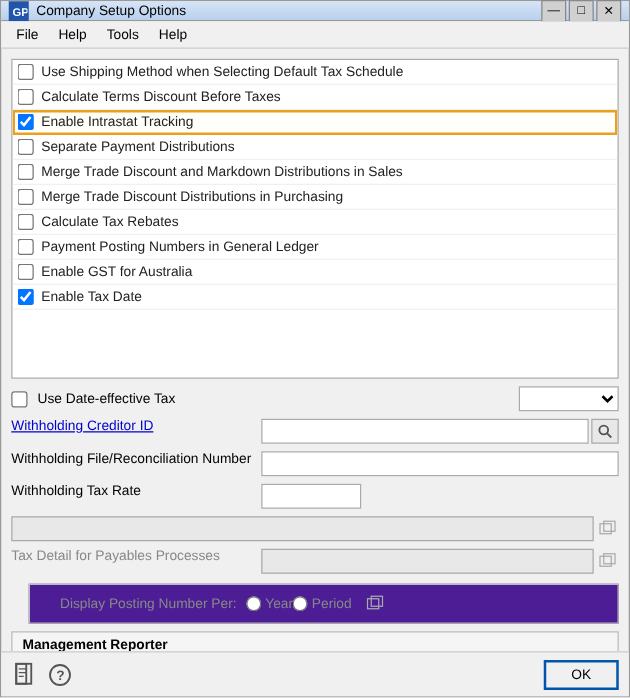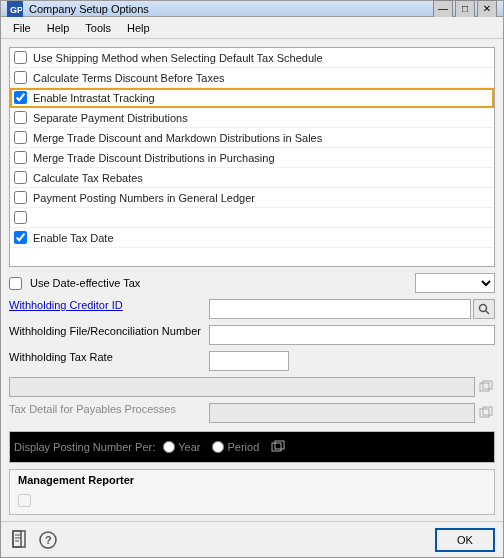--- a/index.html
+++ b/index.html
@@ -79,21 +79,21 @@
       flex: 1;
       padding: 8px;
       overflow: hidden;
       display: flex;
       flex-direction: column;
       gap: 6px;
     }
     .checkbox-list-container {
       border: 1px solid #aaa;
       background: #fff;
-      height: 220px;
+      height: 256px;
       overflow-y: scroll;
       flex-shrink: 0;
     }
     .checkbox-row {
       display: flex;
       align-items: center;
       padding: 2px 4px;
       min-height: 20px;
       border-bottom: 1px solid #f0f0f0;
     }
@@ -190,38 +190,38 @@
       height: 20px;
       display: flex;
       align-items: center;
       justify-content: center;
       font-size: 11px;
       color: #666;
       margin-left: 2px;
     }
     .posting-section {
       border: 1px solid #bbb;
-      padding: 4px 4px;
-      background: #000000;
-      flex-shrink: 0;
+      padding: 4px 24px;
+      background: #4c1d95;
+      flex-shrink: 0;
+      margin-left: 14px;
     }
     .posting-row {
       display: flex;
       align-items: center;
       gap: 8px;
       height: 22px;
     }
     .posting-label {
       font-size: 11px;
       color: #888;
     }
     .radio-group {
       display: flex;
       align-items: center;
-      gap: 12px;
       justify-content: center;
     }
     .radio-option {
       display: flex;
       align-items: center;
       gap: 3px;
     }
     .radio-option input[type=radio] {
       width: 12px;
       height: 12px;
@@ -359,20 +359,21 @@
         <div class="checkbox-row">
           <input type="checkbox" id="cb7" style="">
           <label for="cb7">Calculate Tax Rebates</label>
         </div>
         <div class="checkbox-row">
           <input type="checkbox" id="cb8" style="">
           <label for="cb8">Payment Posting Numbers in General Ledger</label>
         </div>
         <div class="checkbox-row">
           <input type="checkbox" id="cb9" style="">
+          <label for="cb9">Enable GST for Australia</label>
         </div>
         <div class="checkbox-row">
           <input type="checkbox" id="cb10" checked="" style="">
           <label for="cb10">Enable Tax Date</label>
         </div>
       </div>
 
     <div class="date-effective-row">
       <input type="checkbox" id="date_eff" style="">
       <label for="date_eff">Use Date-effective Tax</label>

